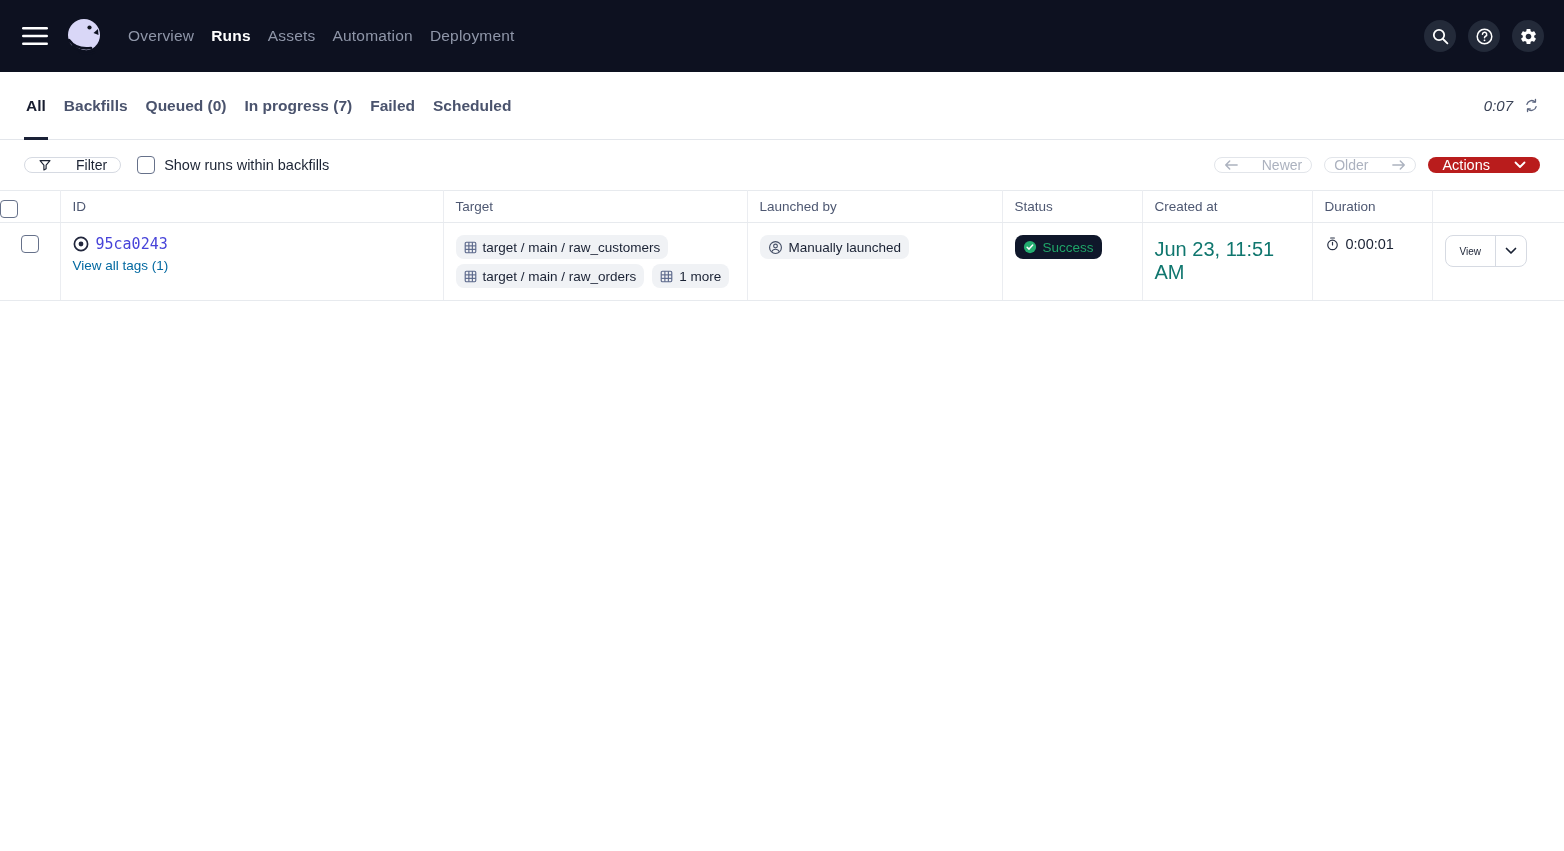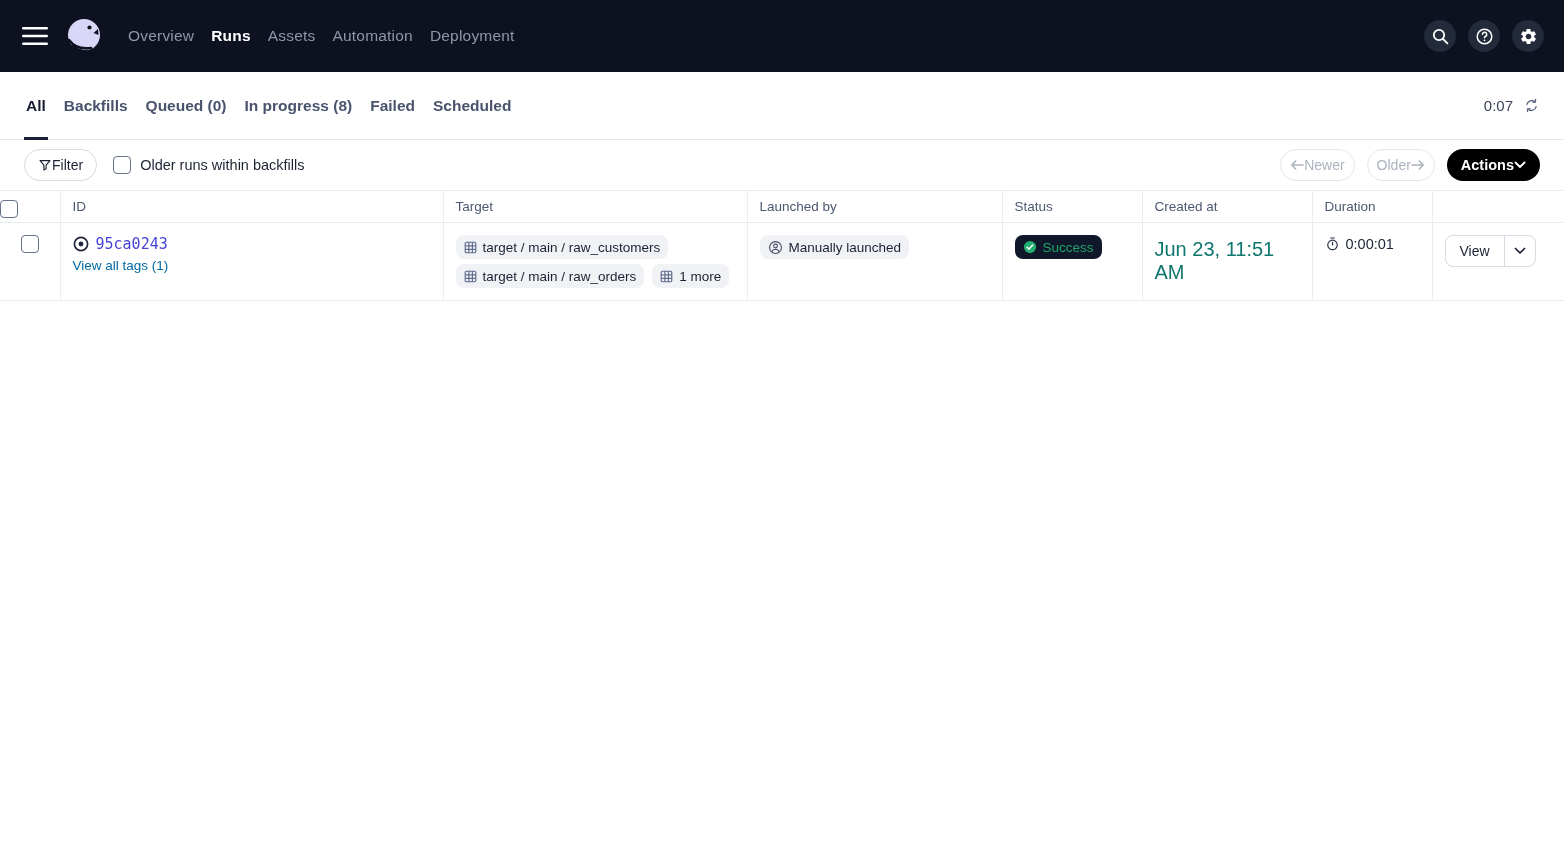--- a/index.html
+++ b/index.html
@@ -42,35 +42,35 @@
   .tabs { display:flex; gap:18px; }
   .tab {
     display:flex; align-items:center; position:relative;
     font-size:15.5px; font-weight:600; color:#4A536D; cursor:pointer;
   }
   .tab.active { color:#181D30; }
   .tab.active::after {
     content:""; position:absolute; left:-2px; right:-2px; bottom:-1px; height:3px;
     background:#1A2136;
   }
-  .tab-right { margin-left:auto; display:flex; align-items:center; gap:10px; }
+  .tab-right { margin-left:auto; display:flex; align-items:center; gap:10px;font-style:italic; }
   .timer { font-size:15px; color:#3A4357; }
   .refresh-btn { background:none; border:none; padding:0; cursor:pointer; display:flex; }
 
   
   .toolbar {
     height:50px; display:flex; align-items:center; padding:0 24px; gap:10px;
   }
   .btn {
-    height:32px; border-radius:16px; font-size:14px; font-family:inherit;
-    display:inline-flex; align-items:center; gap:0; cursor:pointer;
+    height:16px; border-radius:16px; font-size:14px; font-family:inherit;
+    display:inline-flex; align-items:center; gap:24px; cursor:pointer;
   }
   .btn-outline { background:#fff; border:1px solid #D6DAE2; color:#1C2434; padding:0 13px; }
   .btn-ghost   { background:#fff; border:1px solid #E2E5EA; color:#ACB2BF; padding:0 9px; }
-  .btn-actions { background:#000000; border:none; color:#ffffff; padding:4px 14px; font-size:14.5px;font-weight:bold; }
+  .btn-actions { background:#b91c1c; border:none; color:#ffffff; padding:4px 14px; font-size:14.5px; }
   .checkbox-group { display:flex; align-items:center; gap:9px; margin-left:6px; cursor:pointer; }
   .checkbox {
     width:18px; height:18px; border:1.5px solid #66718A; border-radius:4px; background:#fff;
     display:inline-block; flex:none; cursor:pointer;
   }
   .checkbox-label { font-size:14.5px; color:#1C2434; }
   .toolbar-right { margin-left:auto; display:flex; align-items:center; gap:12px; }
 
   
   table.runs { width:100%; border-collapse:collapse; table-layout:fixed; }
@@ -104,21 +104,21 @@
   .chip-status { background:#0f172a; color:#1FA468; font-weight:500; }
 
   .created-at { font-size:20px; color:#0f766e; padding-top:3px; }
   .duration-line { display:flex; align-items:center; gap:6px; font-size:14.5px; color:#1A2234; padding-top:1px; }
 
   .split-btn {
     display:inline-flex; height:32px; border:1px solid #D6DAE2; border-radius:8px;
     overflow:hidden; background:#fff;
   }
   .split-main {
-    padding:0 14px; display:flex; align-items:center; font-size:14px; color:#1A2234;
+    padding:0 14px; display:flex; align-items:center; font-size:10px; color:#1A2234;
     border-right:1px solid #D6DAE2; cursor:pointer;text-align:center;
   }
   .split-caret { width:30px; display:flex; align-items:center; justify-content:center; cursor:pointer; }
 
   svg { display:block; }
 </style>
 </head>
 <body>
 
 <header class="topnav">
@@ -169,21 +169,21 @@
       </svg>
     </button>
   </div>
 </header>
 
 <div class="tabbar">
   <div class="tabs">
     <div class="tab active">All</div>
     <div class="tab">Backfills</div>
     <div class="tab">Queued (0)</div>
-    <div class="tab">In progress (8)</div>
+    <div class="tab">In progress (7)</div>
     <div class="tab">Failed</div>
     <div class="tab">Scheduled</div>
   </div>
   <div class="tab-right">
     <span class="timer">0:07</span>
     <button class="refresh-btn">
       <svg width="17" height="17" viewBox="0 0 24 24">
         <path d="M5.5 10.5a7 7 0 0 1 11.6-3.6" stroke="#5D6780" stroke-width="1.9" fill="none" stroke-linecap="round"></path>
         <path d="M17.6 3.4v3.8h-3.8" stroke="#5D6780" stroke-width="1.9" fill="none" stroke-linecap="round" stroke-linejoin="round"></path>
         <path d="M18.5 13.5a7 7 0 0 1-11.6 3.6" stroke="#5D6780" stroke-width="1.9" fill="none" stroke-linecap="round"></path>
@@ -196,21 +196,21 @@
 <div class="toolbar">
   <button class="btn btn-outline">
     <svg width="14" height="14" viewBox="0 0 24 24">
       <path d="M3.5 4.5h17l-6.6 7.6v6.2l-3.8 2.2v-8.4z" stroke="#1C2434" stroke-width="2" fill="none" stroke-linejoin="round"></path>
     </svg>
     <span>Filter</span>
   </button>
 
   <div class="checkbox-group">
     <span class="checkbox"></span>
-    <span class="checkbox-label">Older runs within backfills</span>
+    <span class="checkbox-label">Show runs within backfills</span>
   </div>
 
   <div class="toolbar-right">
     <button class="btn btn-ghost">
       <svg width="14" height="12" viewBox="0 0 16 12">
         <path d="M15 6H2M6.5 1.5L2 6l4.5 4.5" stroke="#ACB2BF" stroke-width="1.7" fill="none" stroke-linecap="round" stroke-linejoin="round"></path>
       </svg>
       <span>Newer</span>
     </button>
     <button class="btn btn-ghost">

